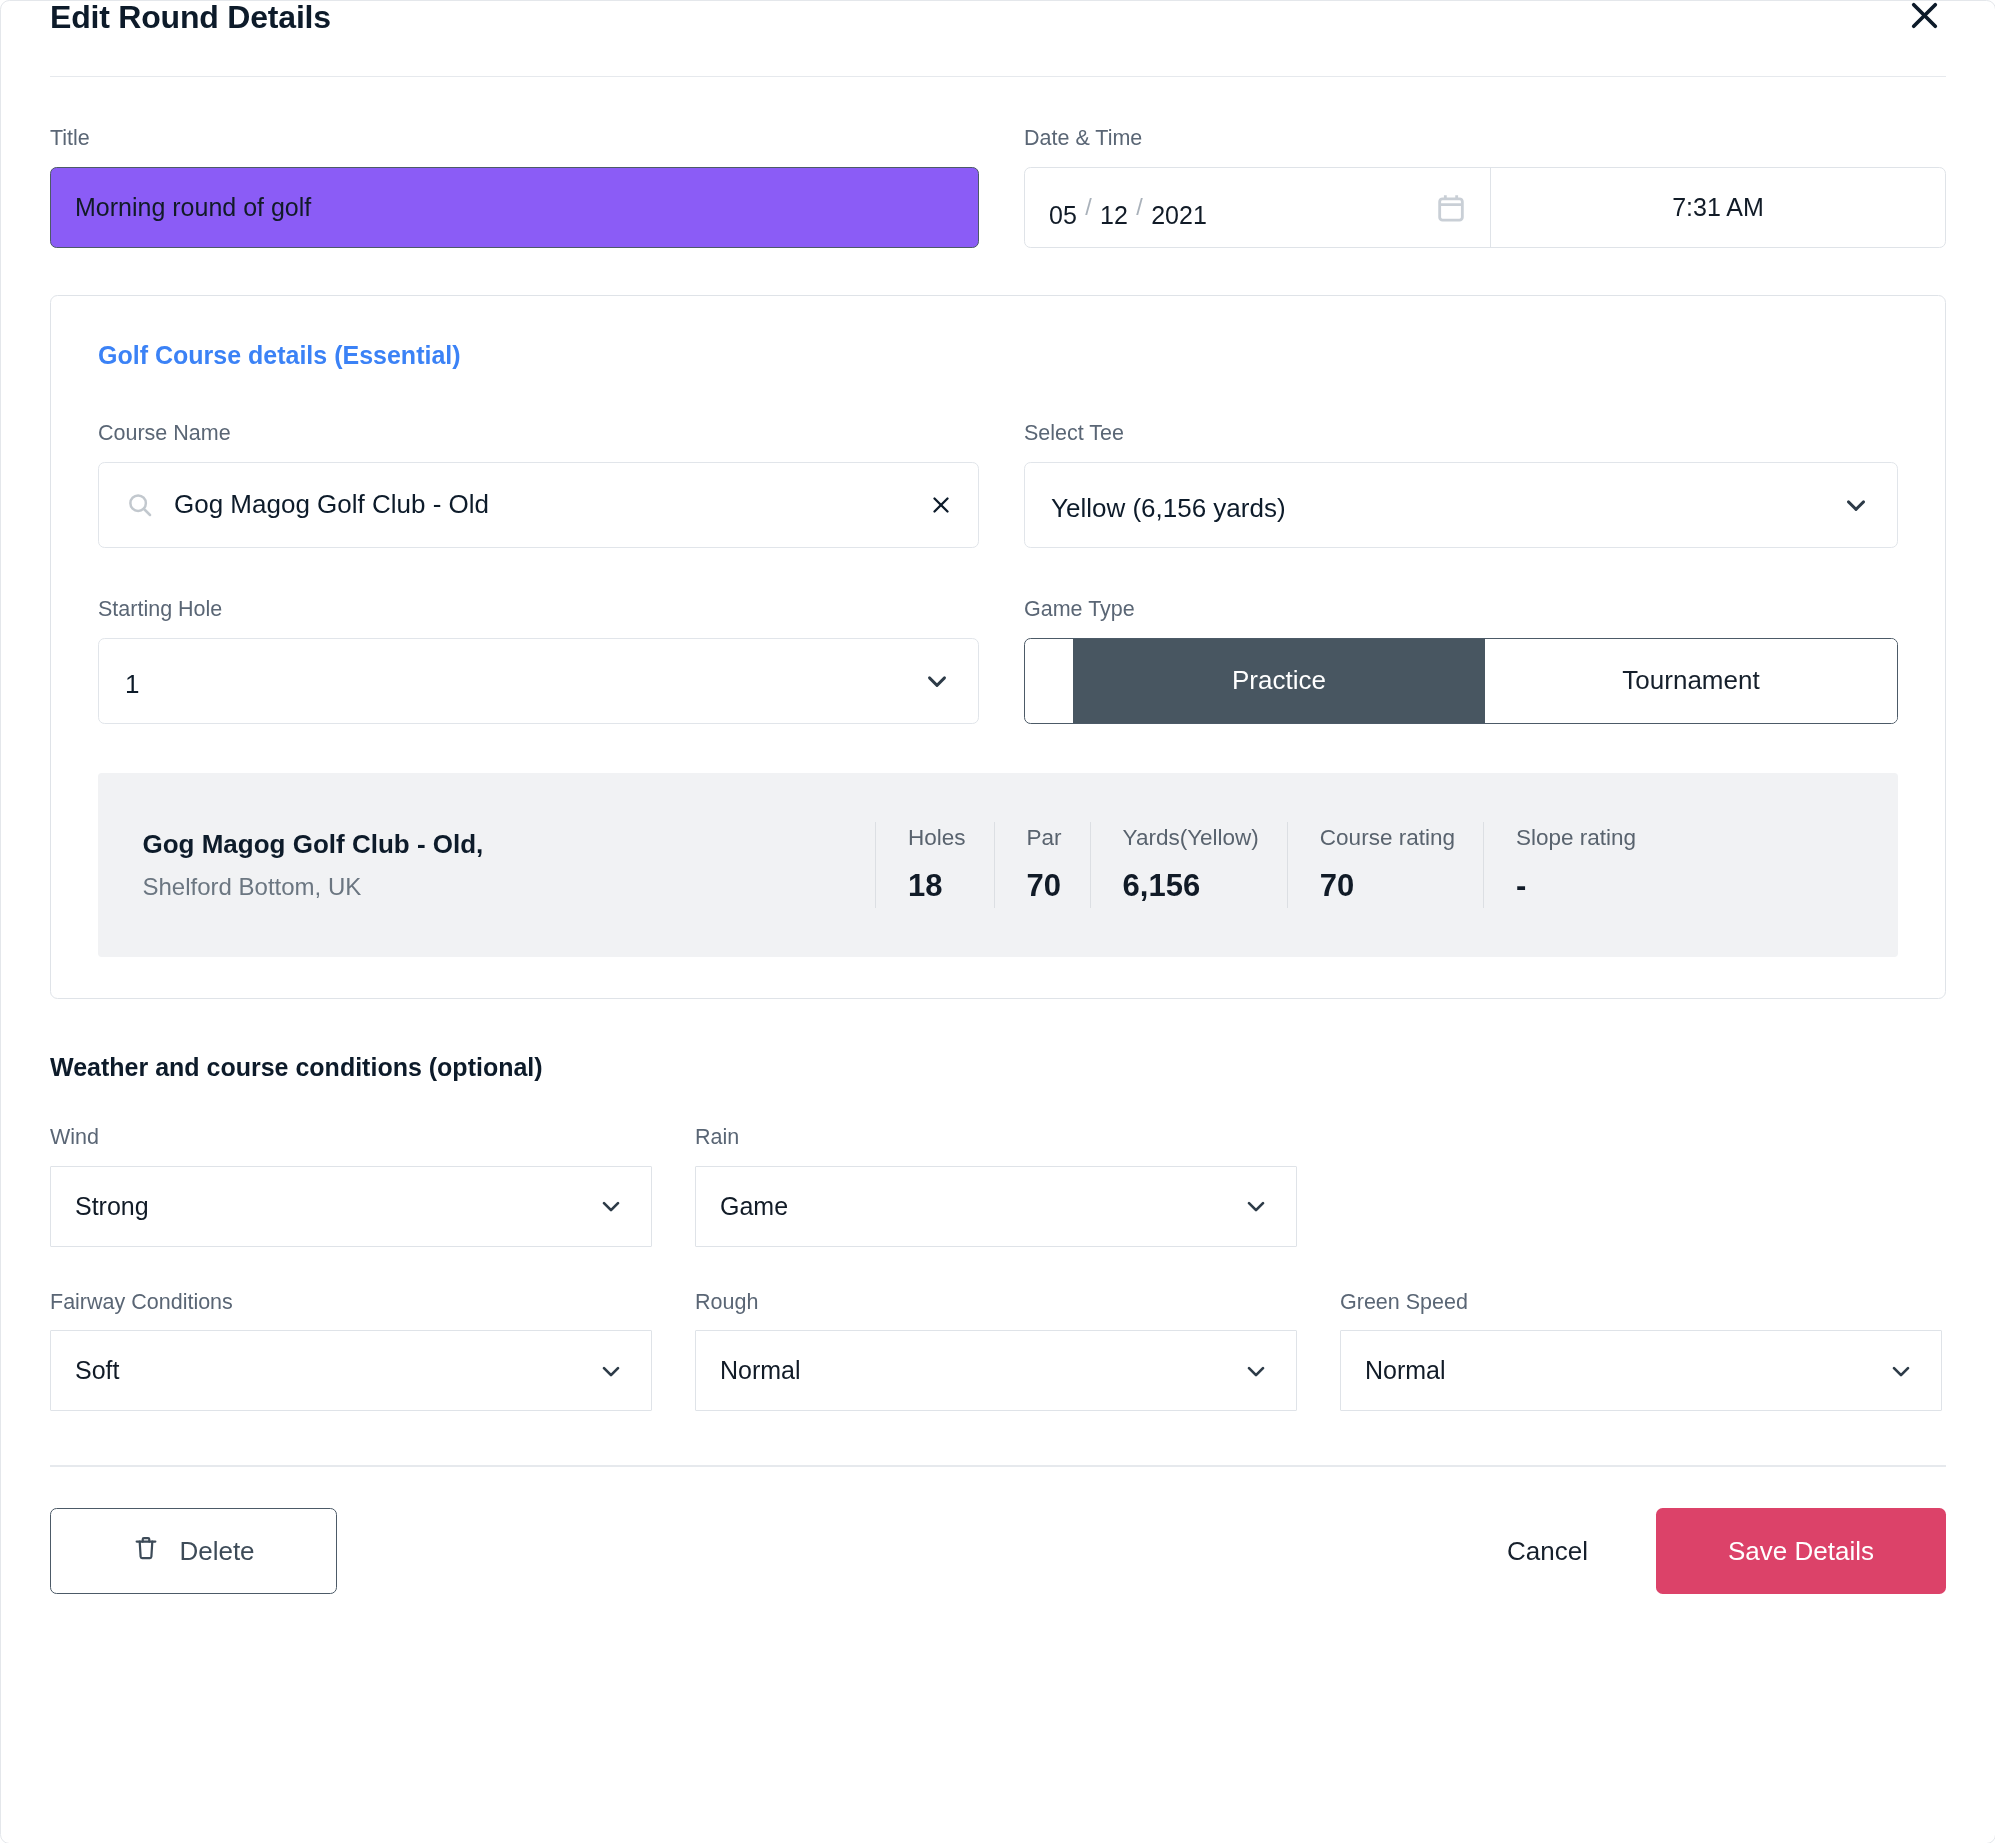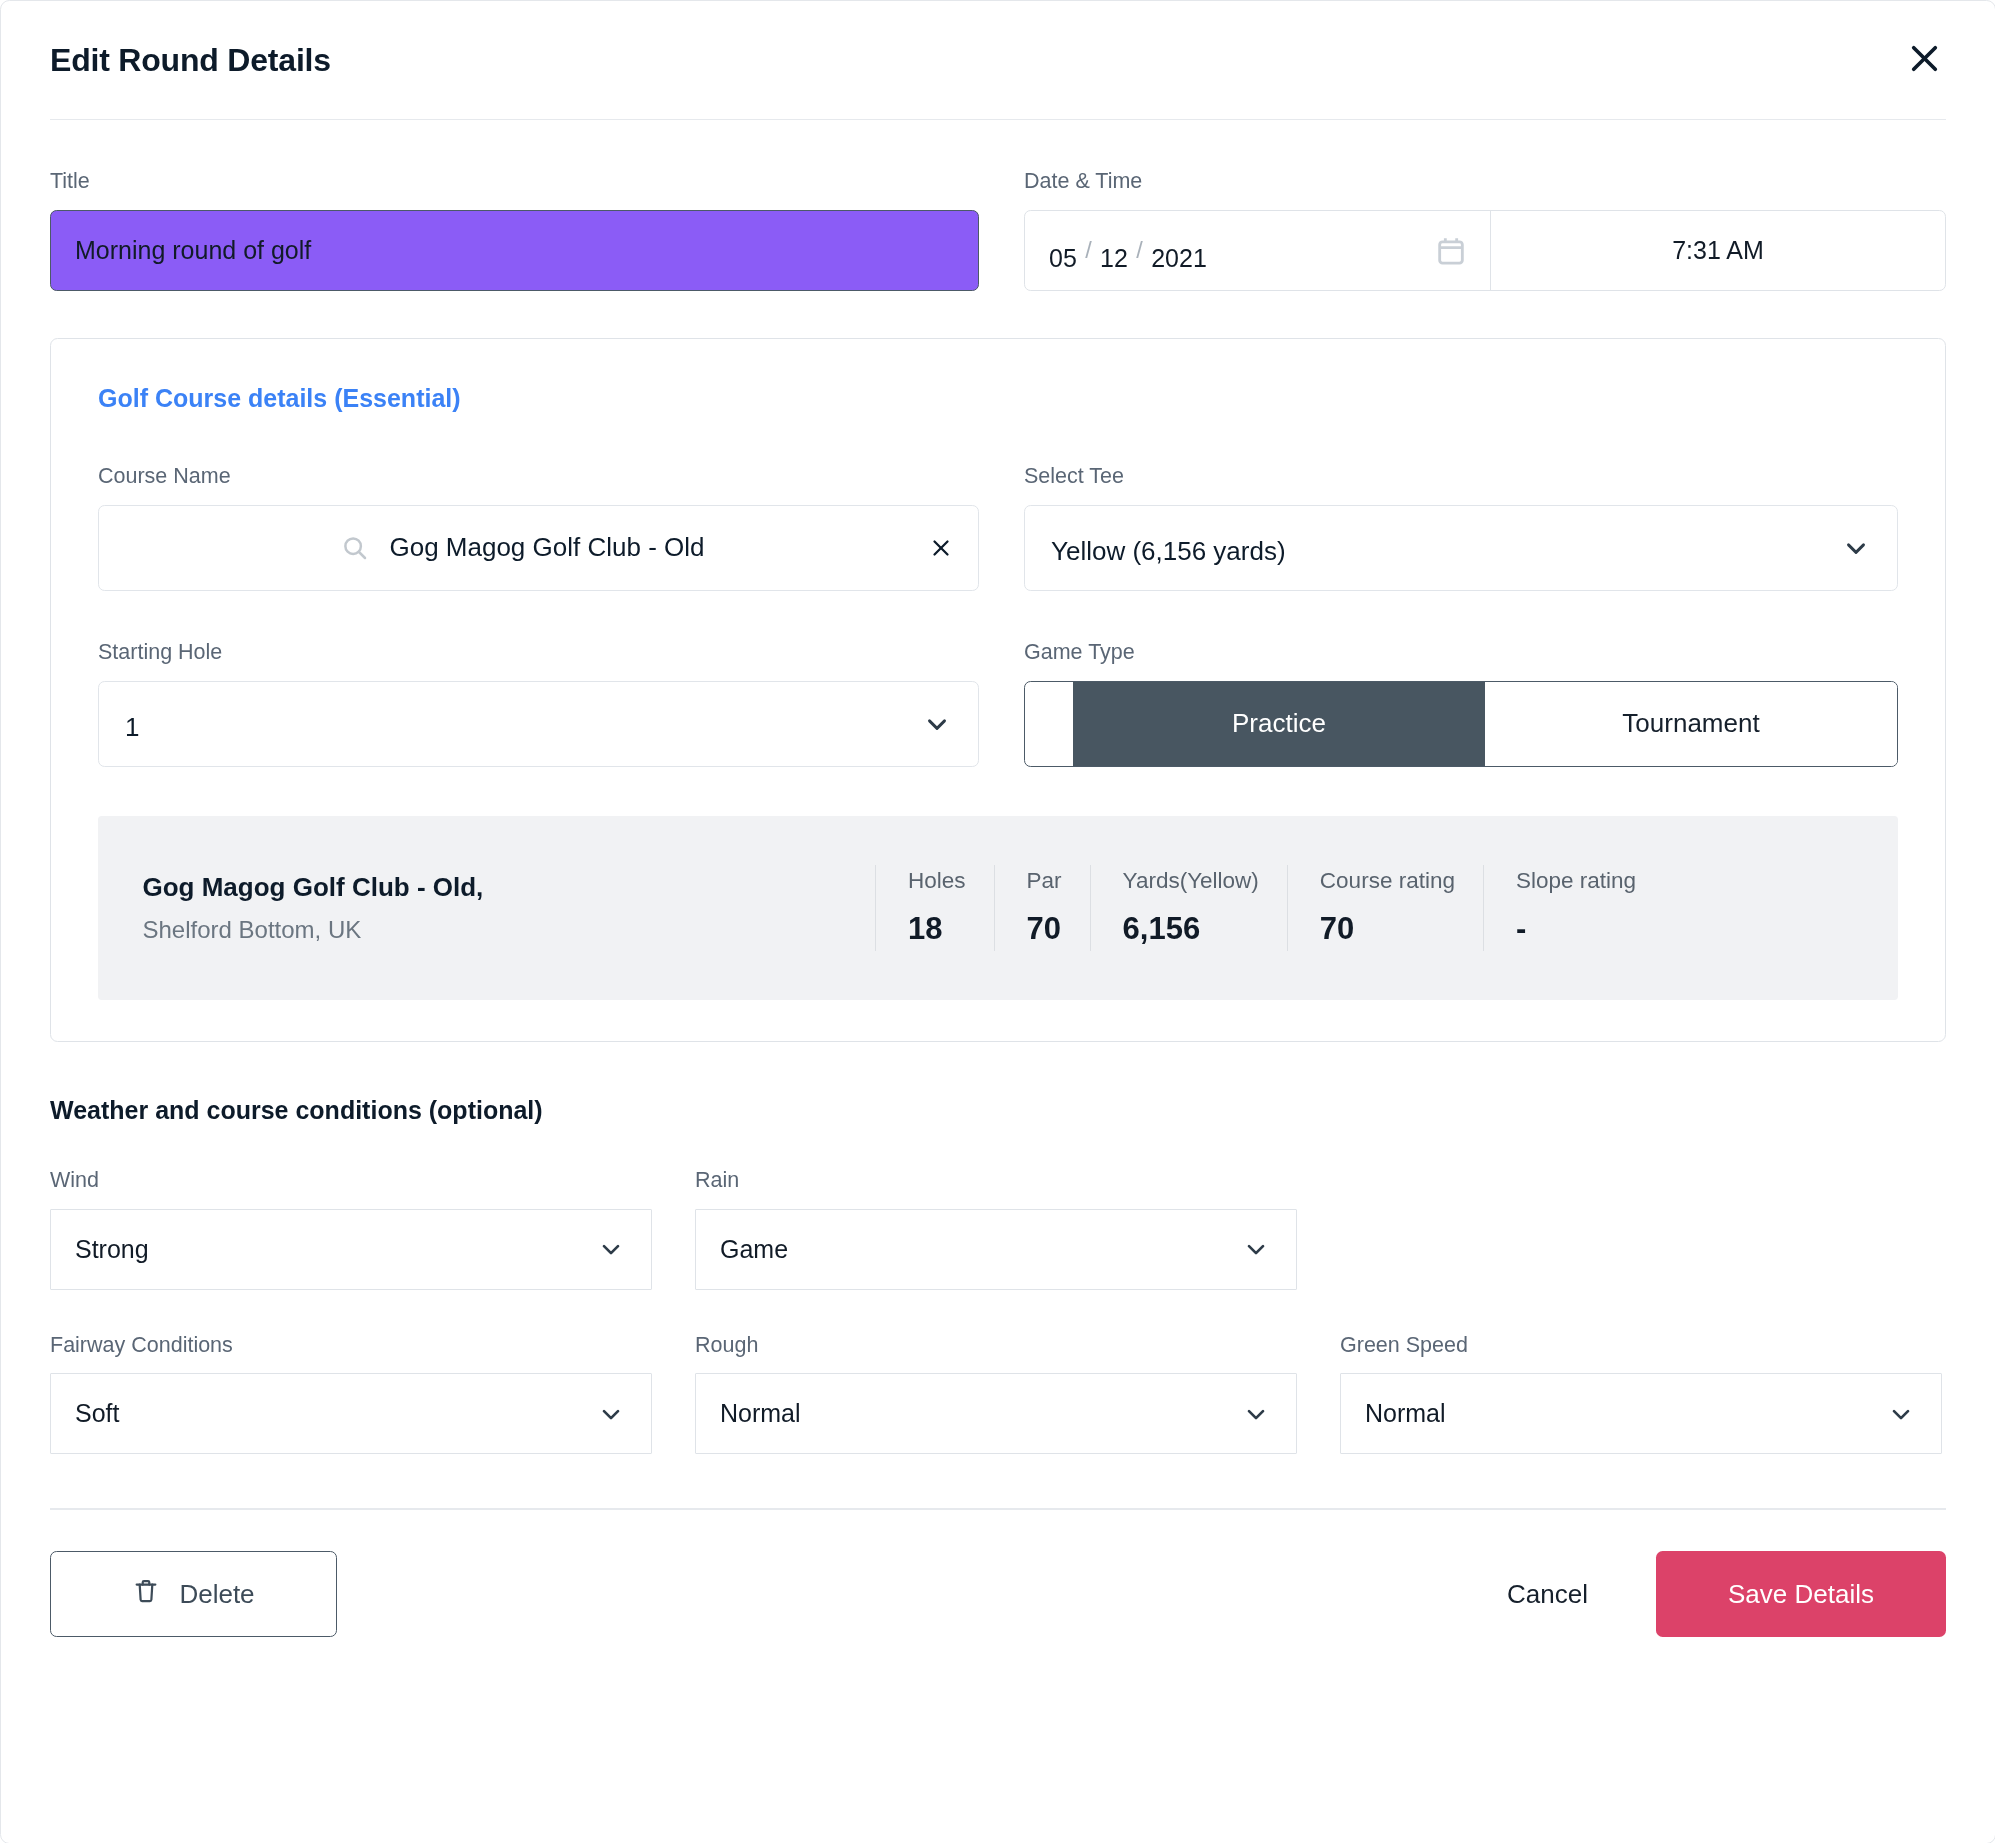--- a/index.html
+++ b/index.html
@@ -24,21 +24,20 @@
     border: 1.9px solid #e4e7eb;
     border-radius: 9.4px;
     padding: 0 49px;
   }
 
   
   .modal-header {
     display: flex;
     align-items: flex-start;
     justify-content: space-between;
-    padding-top: 43px;
     padding-bottom: 0;
   }
   .modal-title {
     font-size: 32px;
     font-weight: bold;
     color: #0d1b2a;
     letter-spacing: -0.2px;
     line-height: 1;
     margin: 0;
   }
@@ -154,21 +153,20 @@
 
   .search-input {
     position: relative;
     height: 86px;
     border: 1.9px solid #e1e5ea;
     border-radius: 6.6px;
     display: flex;
     align-items: center;
     padding: 0 58px 0 26px;
     background: #fff;
-    justify-content: center;
   }
   .search-glyph { display: flex; margin-right: 19px; }
   .search-text {
     font-size: 26px;
     color: #0d1b2a;
   }
   .clear-x {
     position: absolute;
     right: 24px;
     top: 50%;

